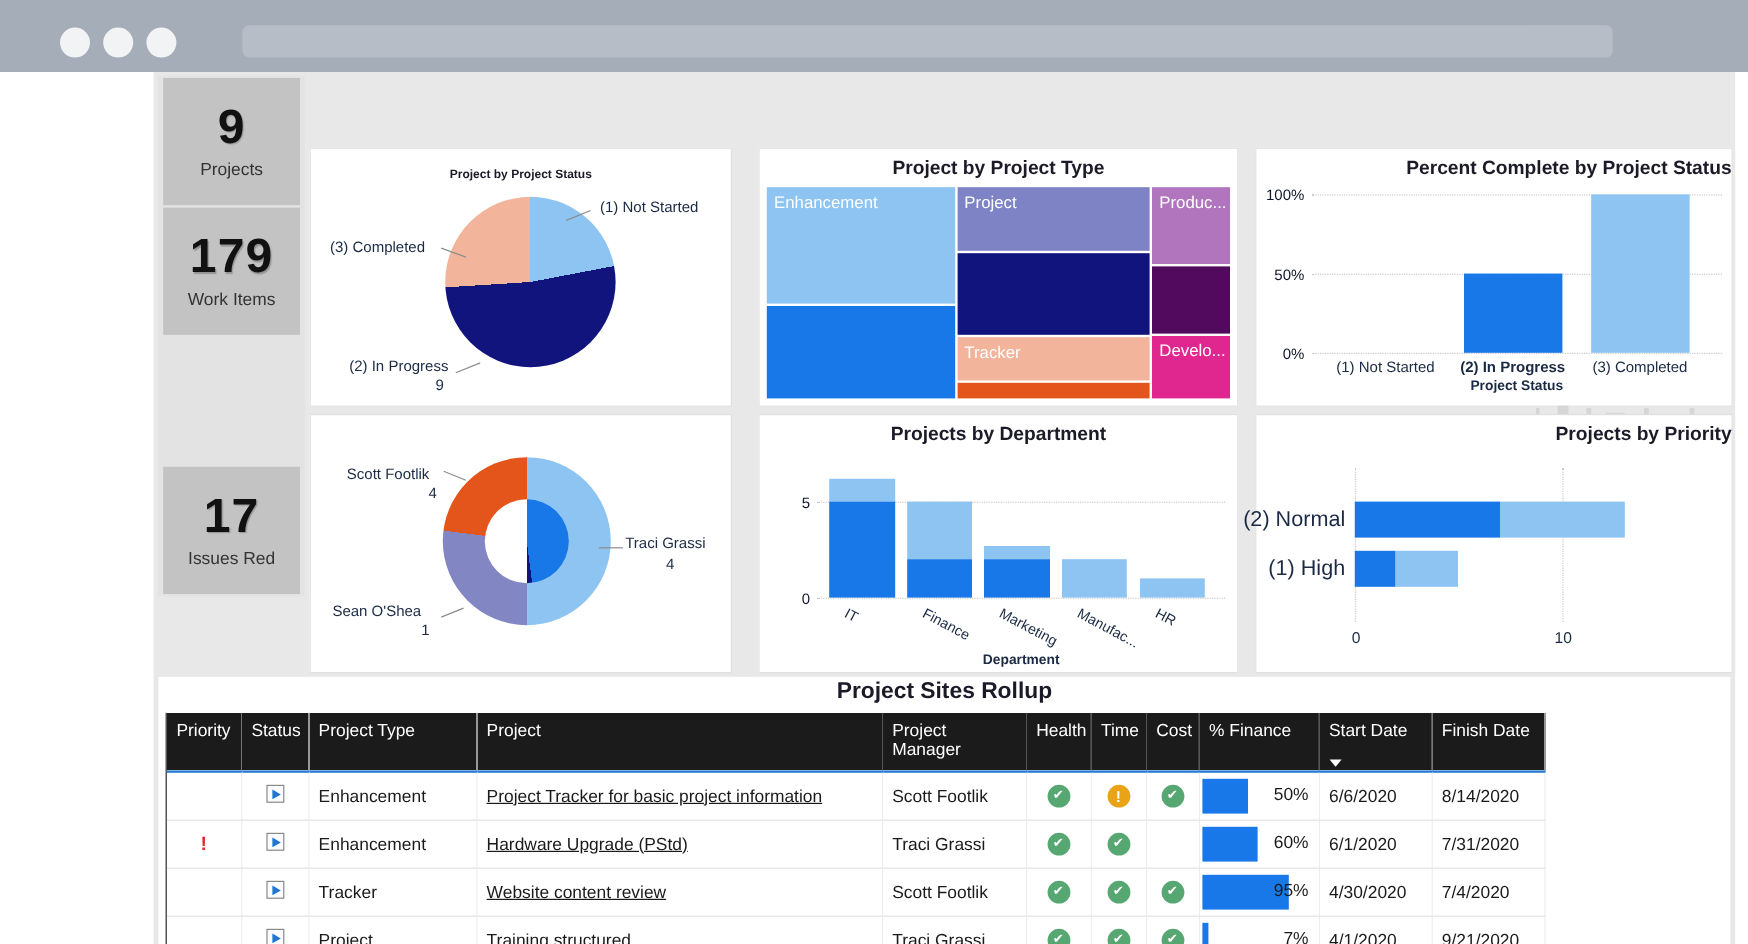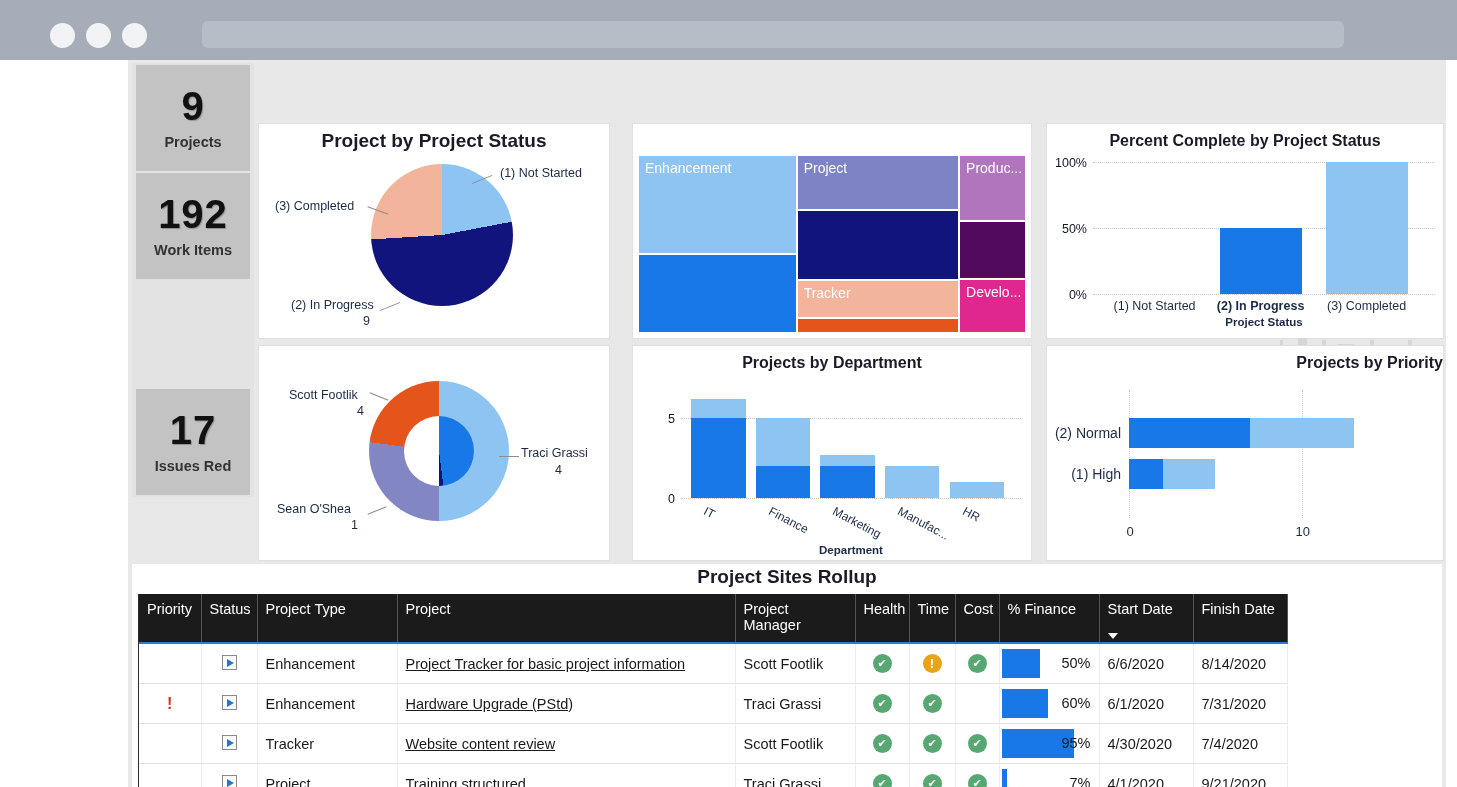--- a/index.html
+++ b/index.html
@@ -53,41 +53,41 @@
     align-items: center; justify-content: center;
   }
   #kpi-0 { top: 2px;   height: 106px; }
   #kpi-1 { top: 110px; height: 106px; }
   #kpi-2 { top: 218px; height: 106px; }
   #kpi-3 { top: 326px; height: 106px; }
   .kpi-value {
     font-size: 40px; font-weight: 700; color: #111; line-height: 1;
     letter-spacing: 1px; text-shadow: 1px 1px 1px rgba(0,0,0,.25);
   }
-  .kpi-label { font-size: 14.5px; color: #333; margin-top: 8px; font-weight: bold; }
+  .kpi-label { font-size: 14.5px; color: #333; margin-top: 8px; }
 
   
   .tile {
     position: absolute; background: #ffffff;
     border: 1px solid #e0e0e0;
   }
   .tile-title {
     width: 100%; text-align: center; font-weight: 700; color: #1b1b28;
   }
 
   #tile-status  { left: 258px;  top: 63px;  width: 352px; height: 216px; }
   #tile-type    { left: 632px;  top: 63px;  width: 400px; height: 216px; }
   #tile-percent { left: 1046px; top: 63px;  width: 398px; height: 216px; }
   #tile-manager { left: 258px;  top: 285px; width: 352px; height: 216px; }
   #tile-dept    { left: 632px;  top: 285px; width: 400px; height: 216px; }
   #tile-priority{ left: 1046px; top: 285px; width: 398px; height: 216px; }
 
-  #tile-status .tile-title  { font-size: 19px; margin-top: 6px; }
+  #tile-status .tile-title  { font-size: 10px; margin-top: 16px; }
   #tile-type .tile-title    { font-size: 16px;   margin-top: 8px; }
-  #tile-percent .tile-title { font-size: 16px;   margin-top: 8px; }
+  #tile-percent .tile-title { font-size: 16px;   margin-top: 8px; text-align: right; }
   #tile-manager .tile-title { font-size: 16px;   margin-top: 8px; }
   #tile-dept .tile-title    { font-size: 16px;   margin-top: 8px; }
   #tile-priority .tile-title{ font-size: 16px;   margin-top: 8px; text-align: right; }
 
   .cb-label { position: absolute; font-size: 12.5px; color: #1b2a44; white-space: nowrap; }
   .cb-leader { position: absolute; background: transparent; border-bottom: 1px solid #8c8c8c; }
 
   
   #pie-status {
     position: absolute; left: 112px; top: 40px; width: 142px; height: 142px;
@@ -134,21 +134,21 @@
   .dp-seg { width: 100%; }
   .dp-xtick { position: absolute; top: 100%; margin-top: 6px;
               font-size: 12px; color: #1b2a44; white-space: nowrap;
               transform-origin: left top; transform: rotate(28deg); }
 
   
   #pr-plot { position: absolute; left: 82px; top: 44px; right: 55px; bottom: 42px; }
   .pr-row { position: absolute; left: 0; display: flex; }
   .pr-seg { height: 100%; }
   .pr-ylabel { position: absolute; right: 100%; margin-right: 8px;
-               transform: translateY(-50%); font-size: 14px; color: #1b2a44; white-space: nowrap; }
+               transform: translateY(-50%); font-size: 18px; color: #1b2a44; white-space: nowrap; }
   .pr-vgrid { position: absolute; top: 0; bottom: 0; width: 0; border-left: 1px dotted #c9c9c9; }
   .pr-xtick { position: absolute; top: 100%; margin-top: 6px;
               transform: translateX(-50%); font-size: 13px; color: #1b2a44; }
 
   
   #toolbar-sliver { position: absolute; left: 1280px; top: 278px; width: 160px; height: 12px; }
   .sliver-chip { position: absolute; background: #d6d6d6; }
 
   
   #rollup {
@@ -221,21 +221,21 @@
 
 <div id="page-canvas">
   <div id="report-outer-shade"></div>
 
   <div id="kpi-rail">
     <div class="kpi-card" id="kpi-0">
       <div class="kpi-value">9</div>
       <div class="kpi-label">Projects</div>
     </div>
     <div class="kpi-card" id="kpi-1">
-      <div class="kpi-value">192</div>
+      <div class="kpi-value">179</div>
       <div class="kpi-label">Work Items</div>
     </div>
     <div class="kpi-card" id="kpi-3">
       <div class="kpi-value">17</div>
       <div class="kpi-label">Issues Red</div>
     </div>
   </div>
 
   <div class="tile" id="tile-status">
     <div class="tile-title">Project by Project Status</div>
@@ -243,20 +243,21 @@
     <div class="cb-label" style="left:16px; top:75px;">(3) Completed</div>
     <div class="cb-leader" style="left:108px; top:86px; width:22px; transform:rotate(20deg);"></div>
     <div class="cb-label" style="left:32px; top:174px;">(2) In Progress</div>
     <div class="cb-label" style="left:104px; top:190px;">9</div>
     <div class="cb-leader" style="left:120px; top:182px; width:22px; transform:rotate(-22deg);"></div>
     <div class="cb-label" style="left:241px; top:42px;">(1) Not Started</div>
     <div class="cb-leader" style="left:212px; top:55px; width:22px; transform:rotate(-22deg);"></div>
   </div>
 
   <div class="tile" id="tile-type">
+    <div class="tile-title">Project by Project Type</div>
     <div id="treemap">
       <div class="tm-col" style="flex:41;">
         <div class="tm-cell" style="flex:56; background:#8ec4f2;">
           <span>Enhancement</span>
         </div>
         <div class="tm-cell" style="flex:44; background:#1878e8;"></div>
       </div>
       <div class="tm-col" style="flex:42;">
         <div class="tm-cell" style="flex:33; background:#7d83c4;">
           <span>Project</span>

